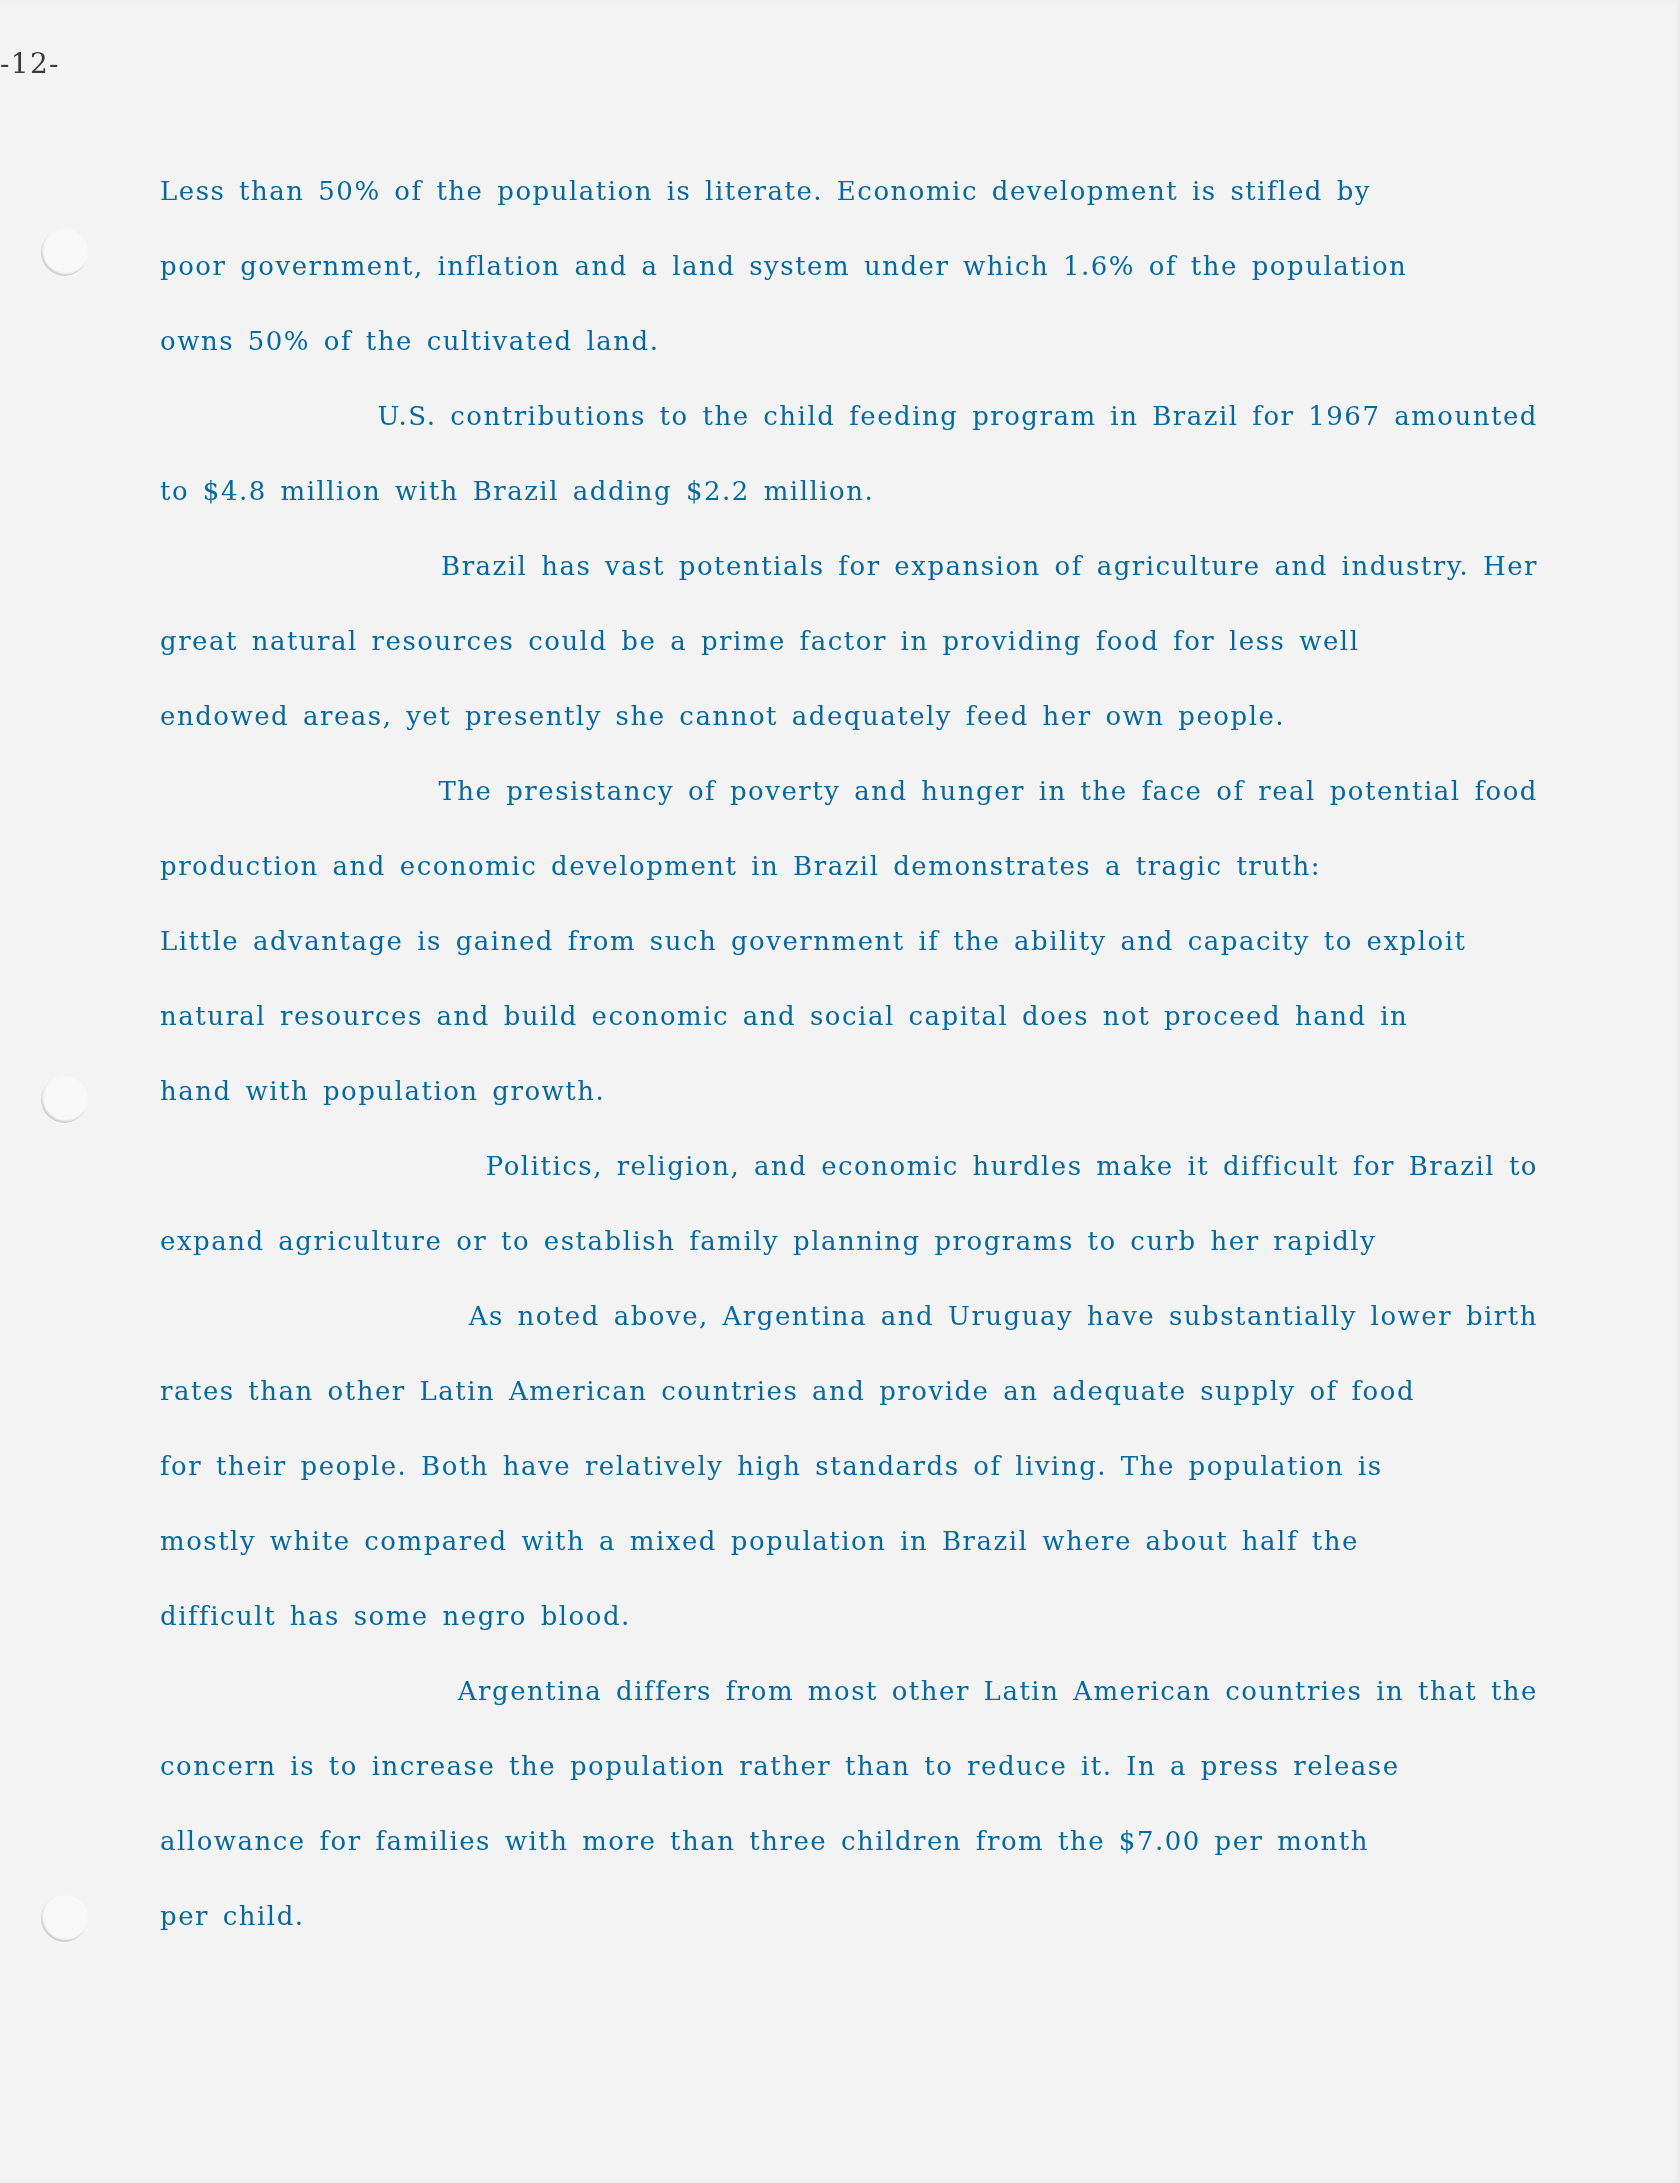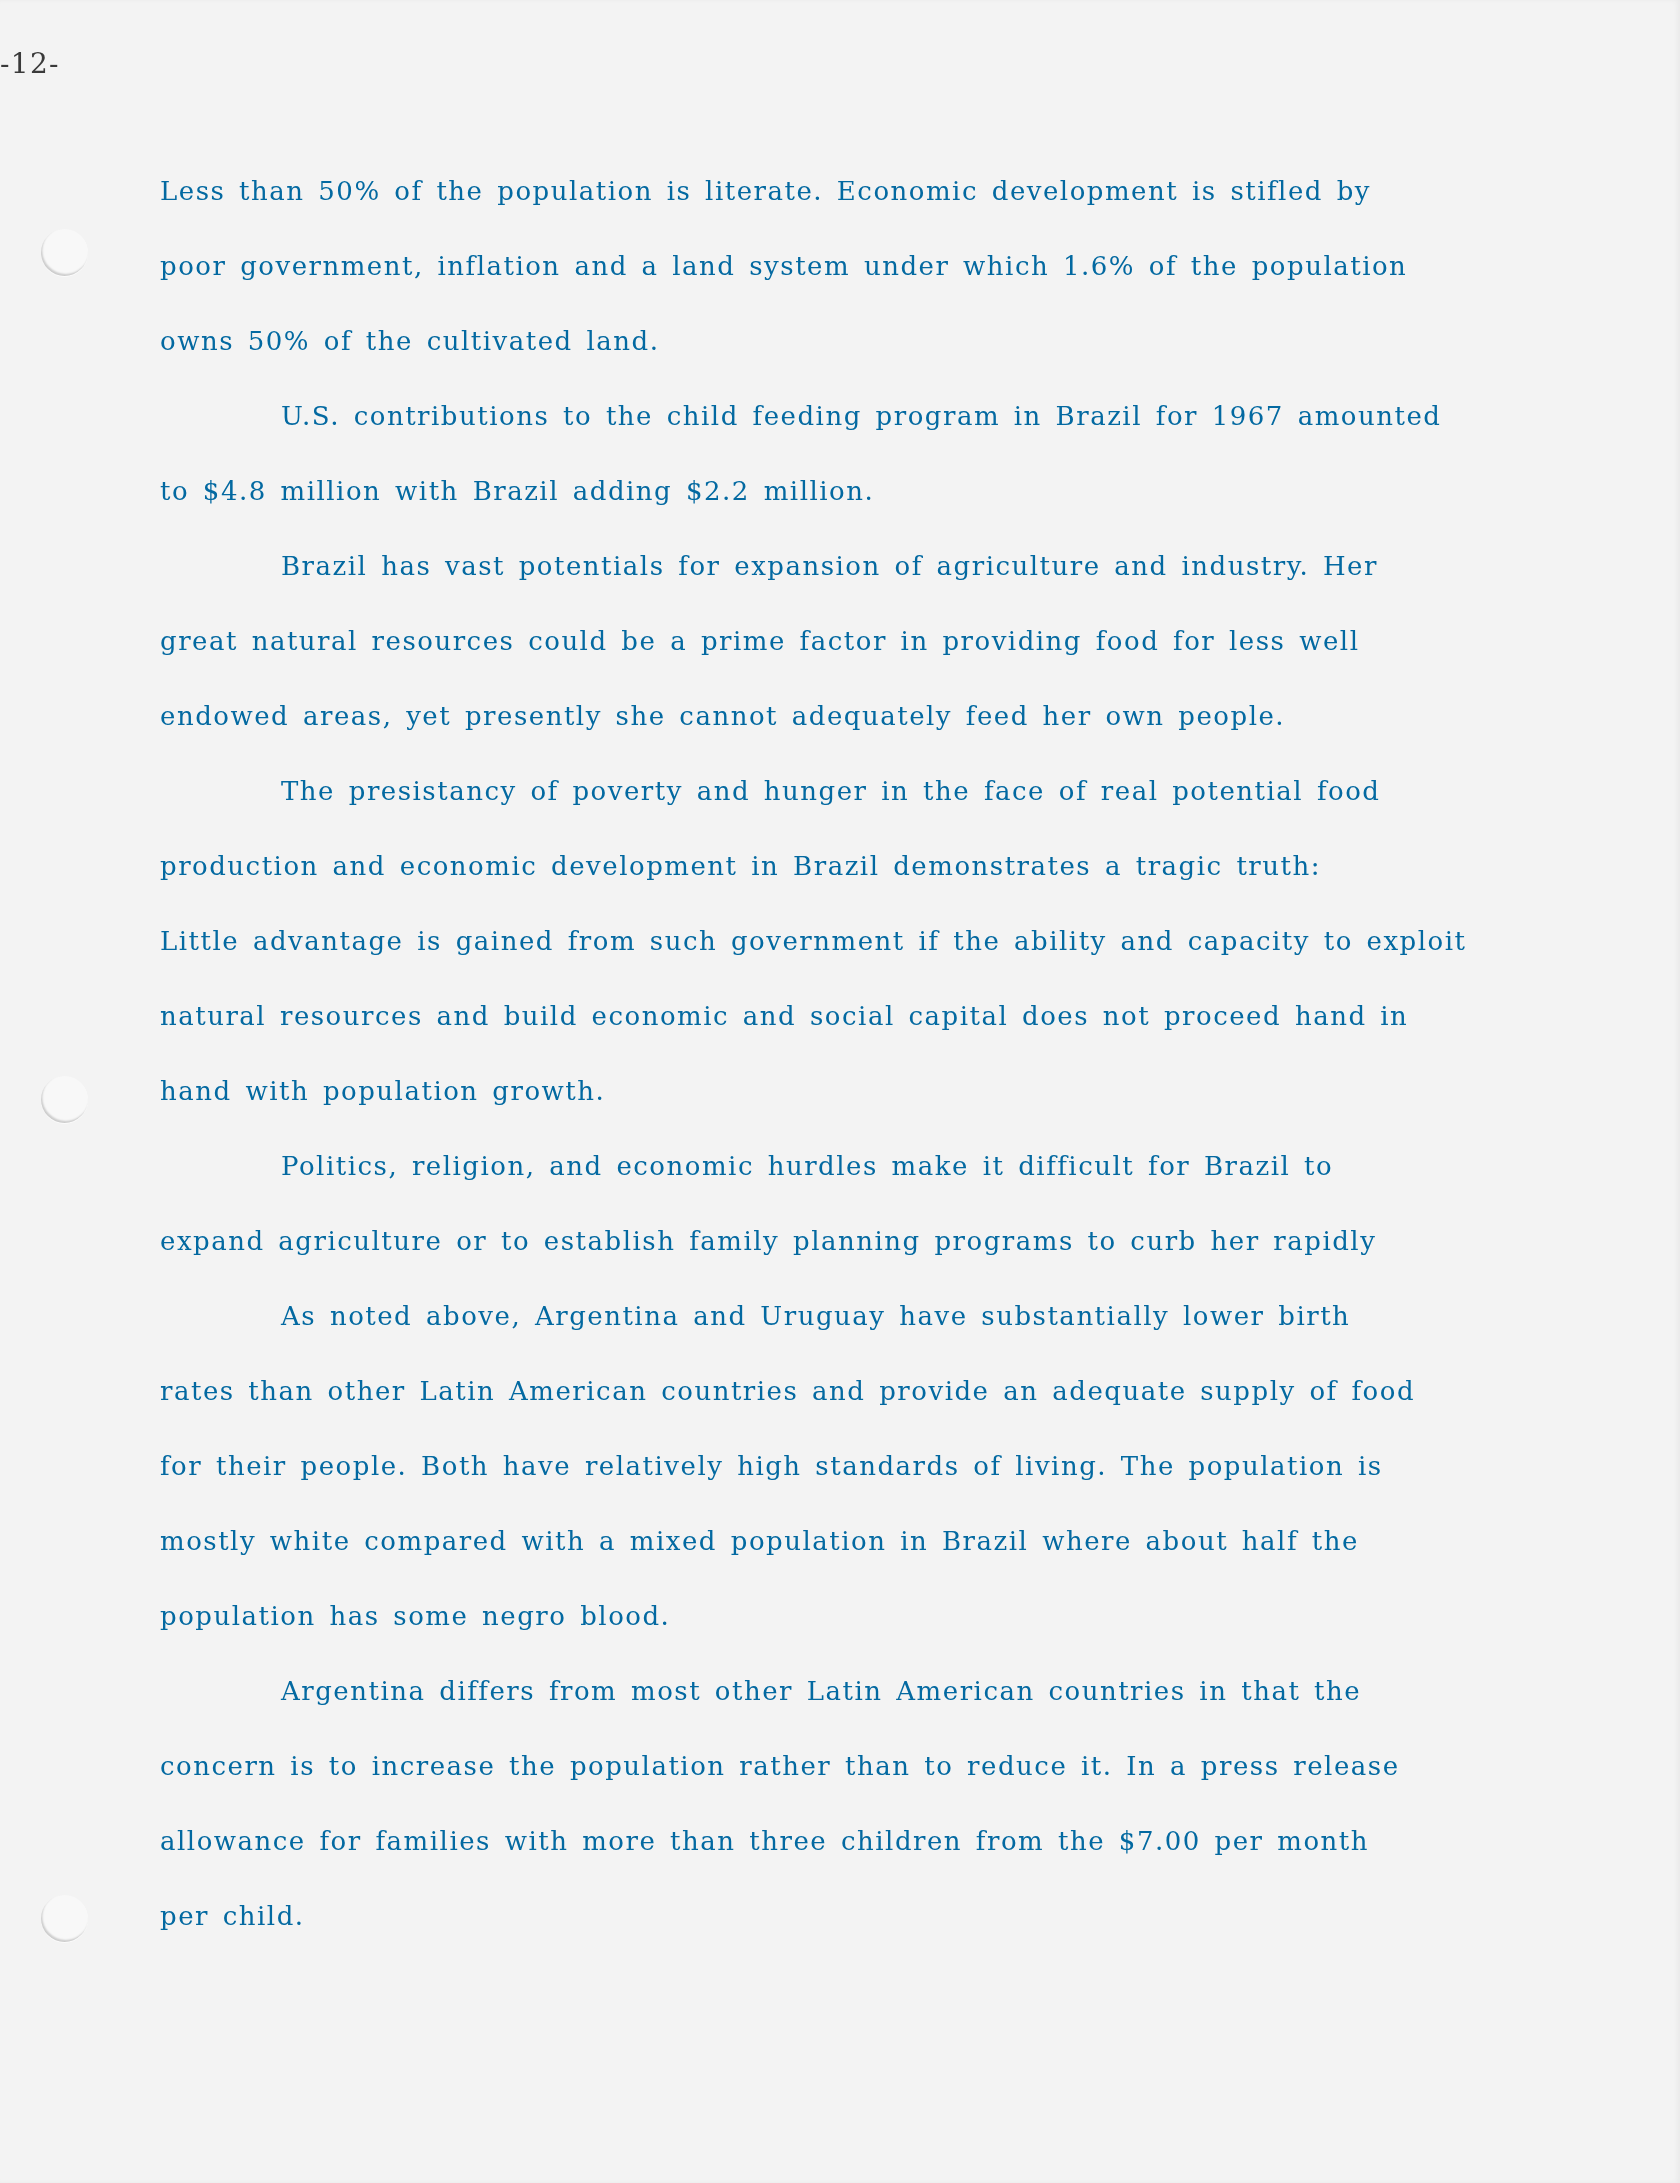--- a/index.html
+++ b/index.html
@@ -59,20 +59,21 @@
       letter-spacing: 1.5px;
       word-spacing: 4px;
     }
     .line {
       display: block;
       white-space: nowrap;
       height: 75px;
     }
     .line.indent {
       padding-left: 121px;
+      text-align: right;
     }
   </style>
 </head>
 <body>
 
 <div class="page">
   <span class="hole h1"></span>
   <span class="hole h2"></span>
   <span class="hole h3"></span>
 
@@ -97,21 +98,21 @@
     <span class="line">natural resources and build economic and social capital does not proceed hand in</span>
     <span class="line">hand with population growth.</span>
 
     <span class="line indent">Politics, religion, and economic hurdles make it difficult for Brazil to</span>
     <span class="line">expand agriculture or to establish family planning programs to curb her rapidly</span>
 
     <span class="line indent">As noted above, Argentina and Uruguay  have substantially  lower birth</span>
     <span class="line">rates than other Latin American countries and provide an adequate supply of food</span>
     <span class="line">for their people. Both have relatively high standards of living.  The population is</span>
     <span class="line">mostly white compared with a mixed population in Brazil where about half the</span>
-    <span class="line">population has  some negro blood.</span>
+    <span class="line">difficult has  some negro blood.</span>
 
     <span class="line indent">Argentina differs from most other Latin American countries in that the</span>
     <span class="line">concern is to increase the population rather than to reduce it.  In a press release</span>
     <span class="line">allowance for families with more than three children from the $7.00 per month</span>
     <span class="line">per child.</span>
   </div>
 </div>
 
 
 </body></html>

